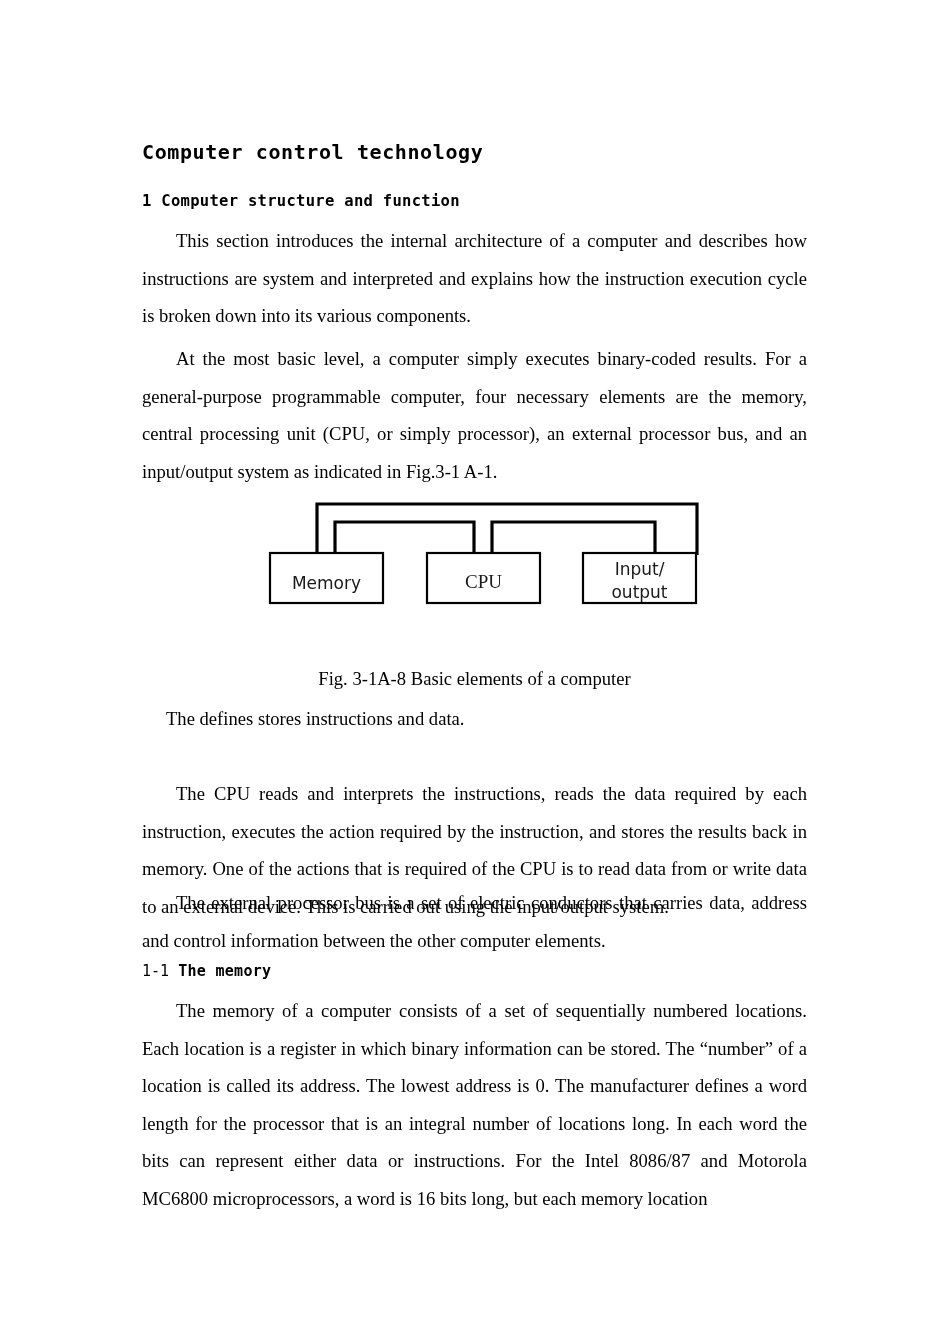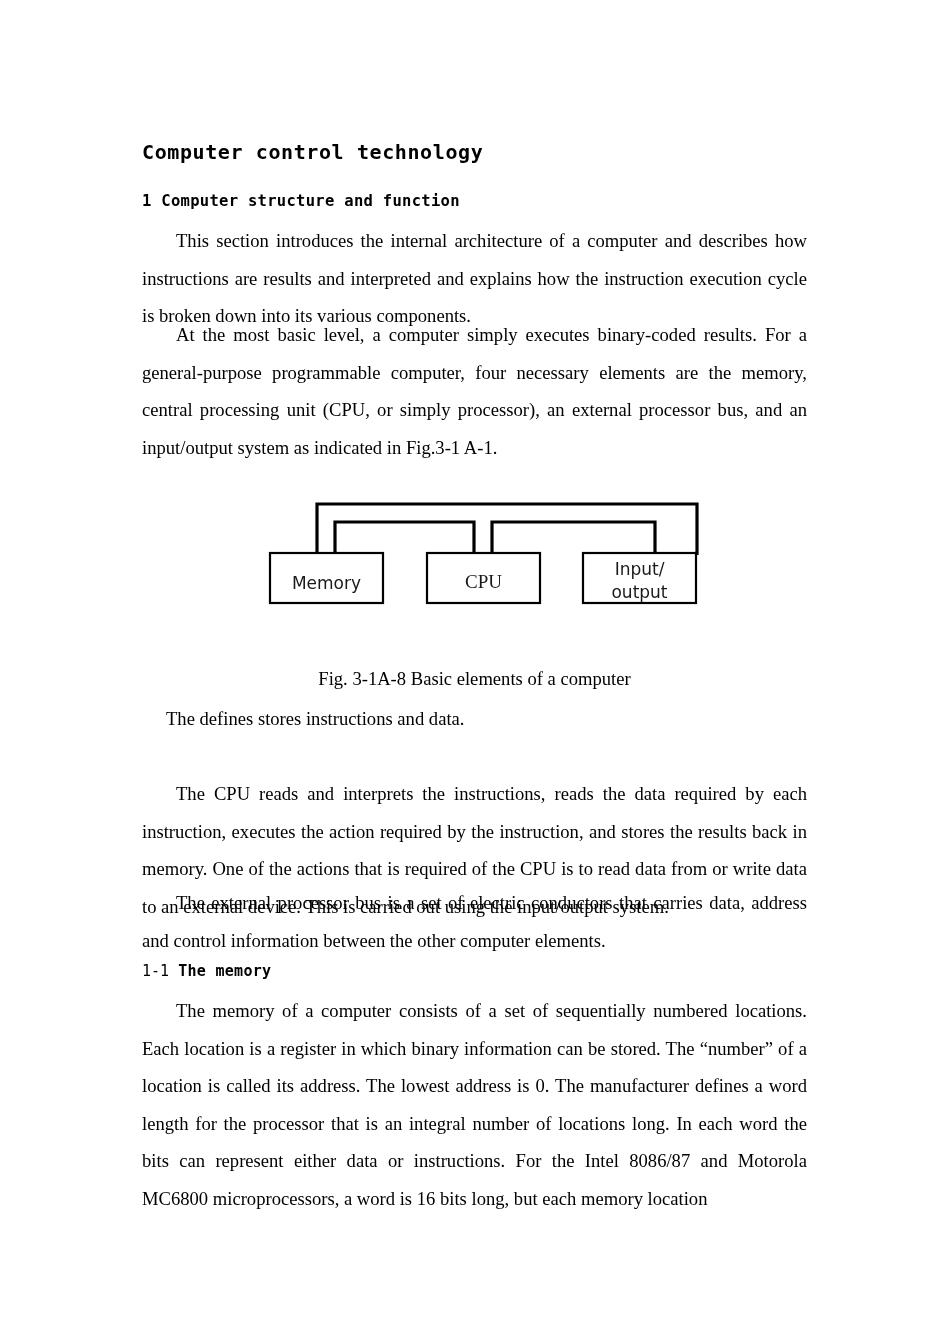--- a/index.html
+++ b/index.html
@@ -76,21 +76,21 @@
     margin: 0;
     padding: 0;
     font-size: 18.6px;
     line-height: 37.5px;
     text-align: justify;
     text-justify: inter-word;
     text-indent: 34px;
   }
 
   p.p1 { top: 222px; }
-  p.p2 { top: 316px; }
+  p.p2 { top: 340px; }
   p.p-mem-stores { top: 700px; text-indent: 24px; }
   p.p-cpu { top: 775px; }
   p.p-bus { top: 884px; }
   p.p-memory-def { top: 992px; }
 
   .fig-caption {
     position: absolute;
     left: 0;
     top: 664px;
     width: 665px;
@@ -122,21 +122,21 @@
 </head>
 <body>
 
 <div class="page">
   <div class="content">
 
     <h1 class="doc-title">Computer control technology</h1>
 
     <h2 class="sec-head h-struct">1 Computer structure and function</h2>
 
-    <p class="body p1">This section introduces the internal architecture of a computer and describes how instructions are results and interpreted and explains how the instruction execution cycle is broken down into its various components.</p>
+    <p class="body p1">This section introduces the internal architecture of a computer and describes how instructions are system and interpreted and explains how the instruction execution cycle is broken down into its various components.</p>
 
     <p class="body p2">At the most basic level, a computer simply executes binary-coded results. For a general-purpose programmable computer, four necessary elements are the memory, central processing unit (CPU, or simply processor), an external processor bus, and an input/output system as indicated in Fig.3-1 A-1.</p>
 
     <div class="figure">
       <svg class="fig-svg" width="460" height="115" viewBox="0 0 460 115" xmlns="http://www.w3.org/2000/svg">
 
         <g>
           <path d="M 65 60 L 65 9 L 445 9 L 445 60" fill="none" stroke="#000000" stroke-width="3.2"></path>
         </g>
 

